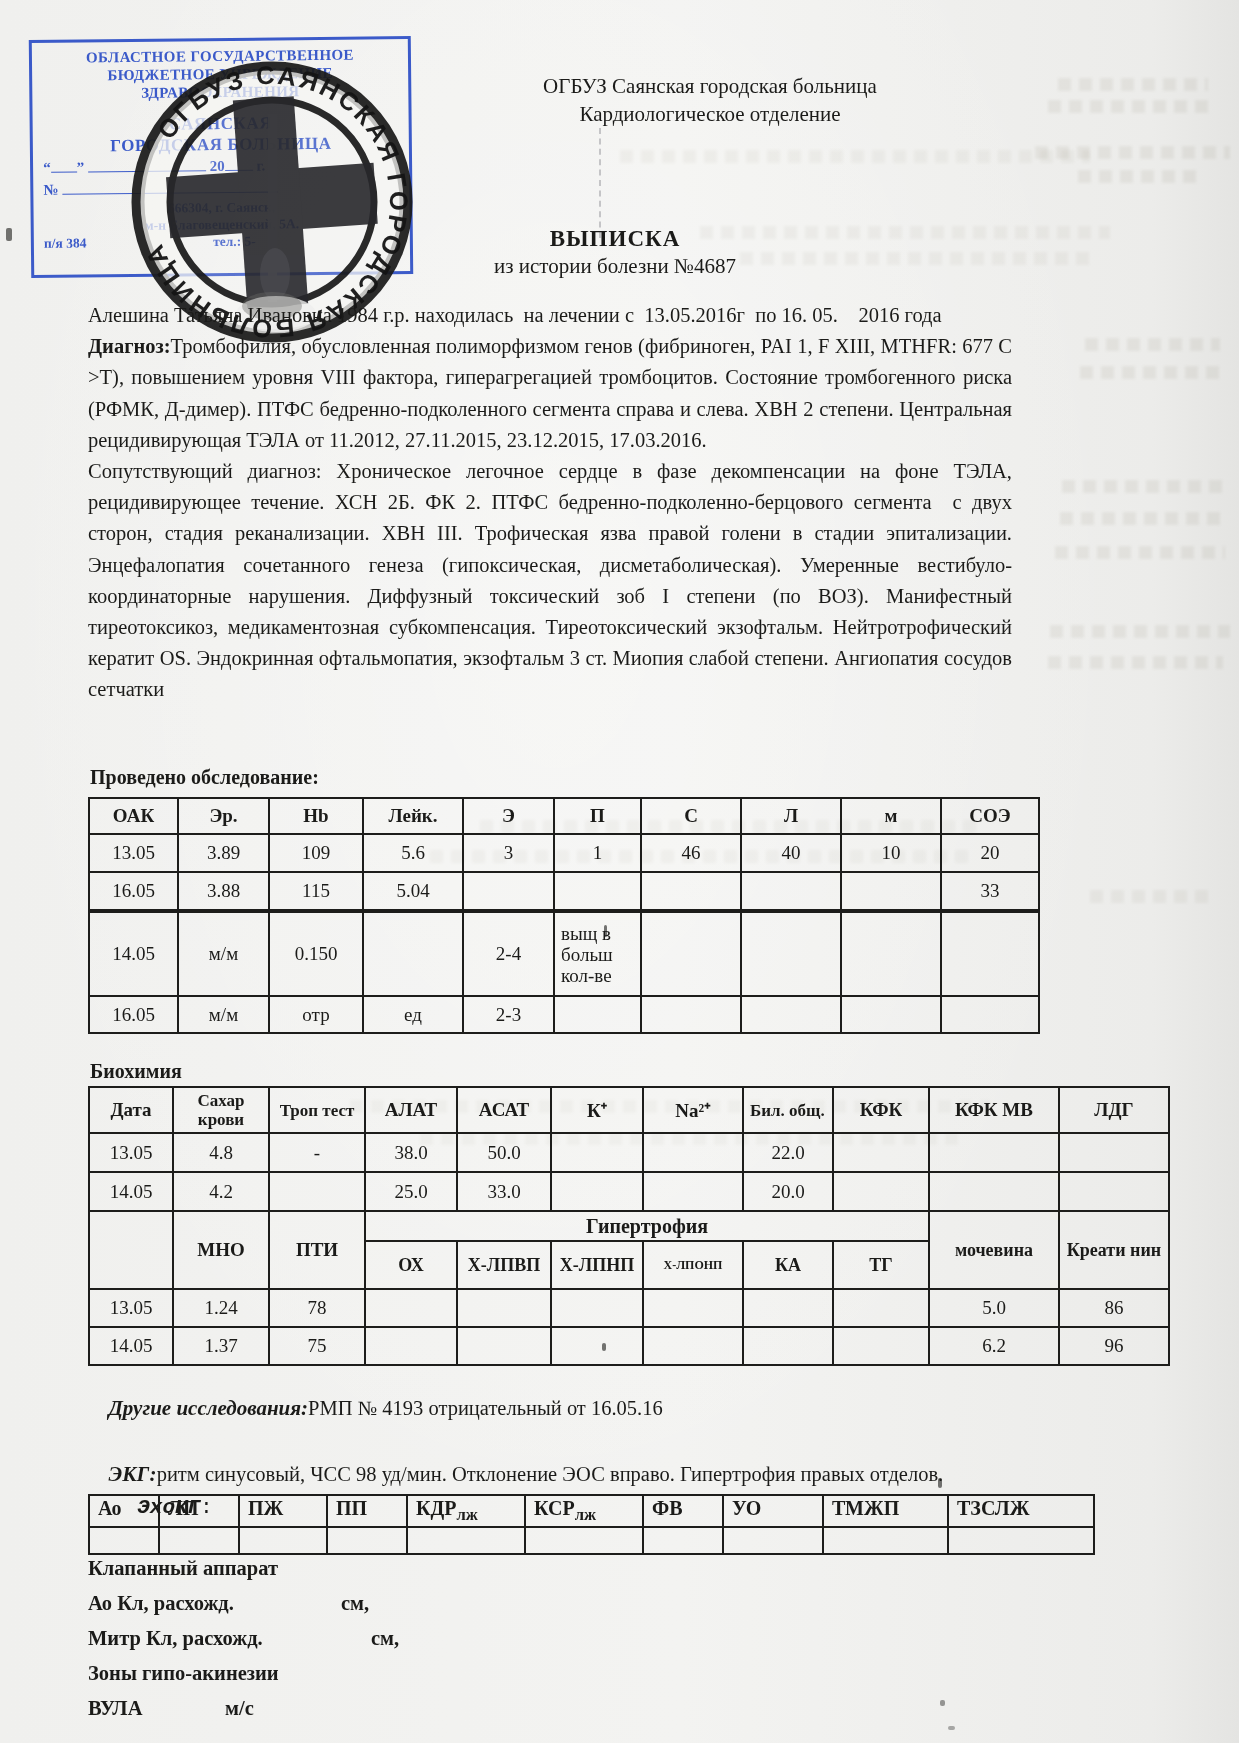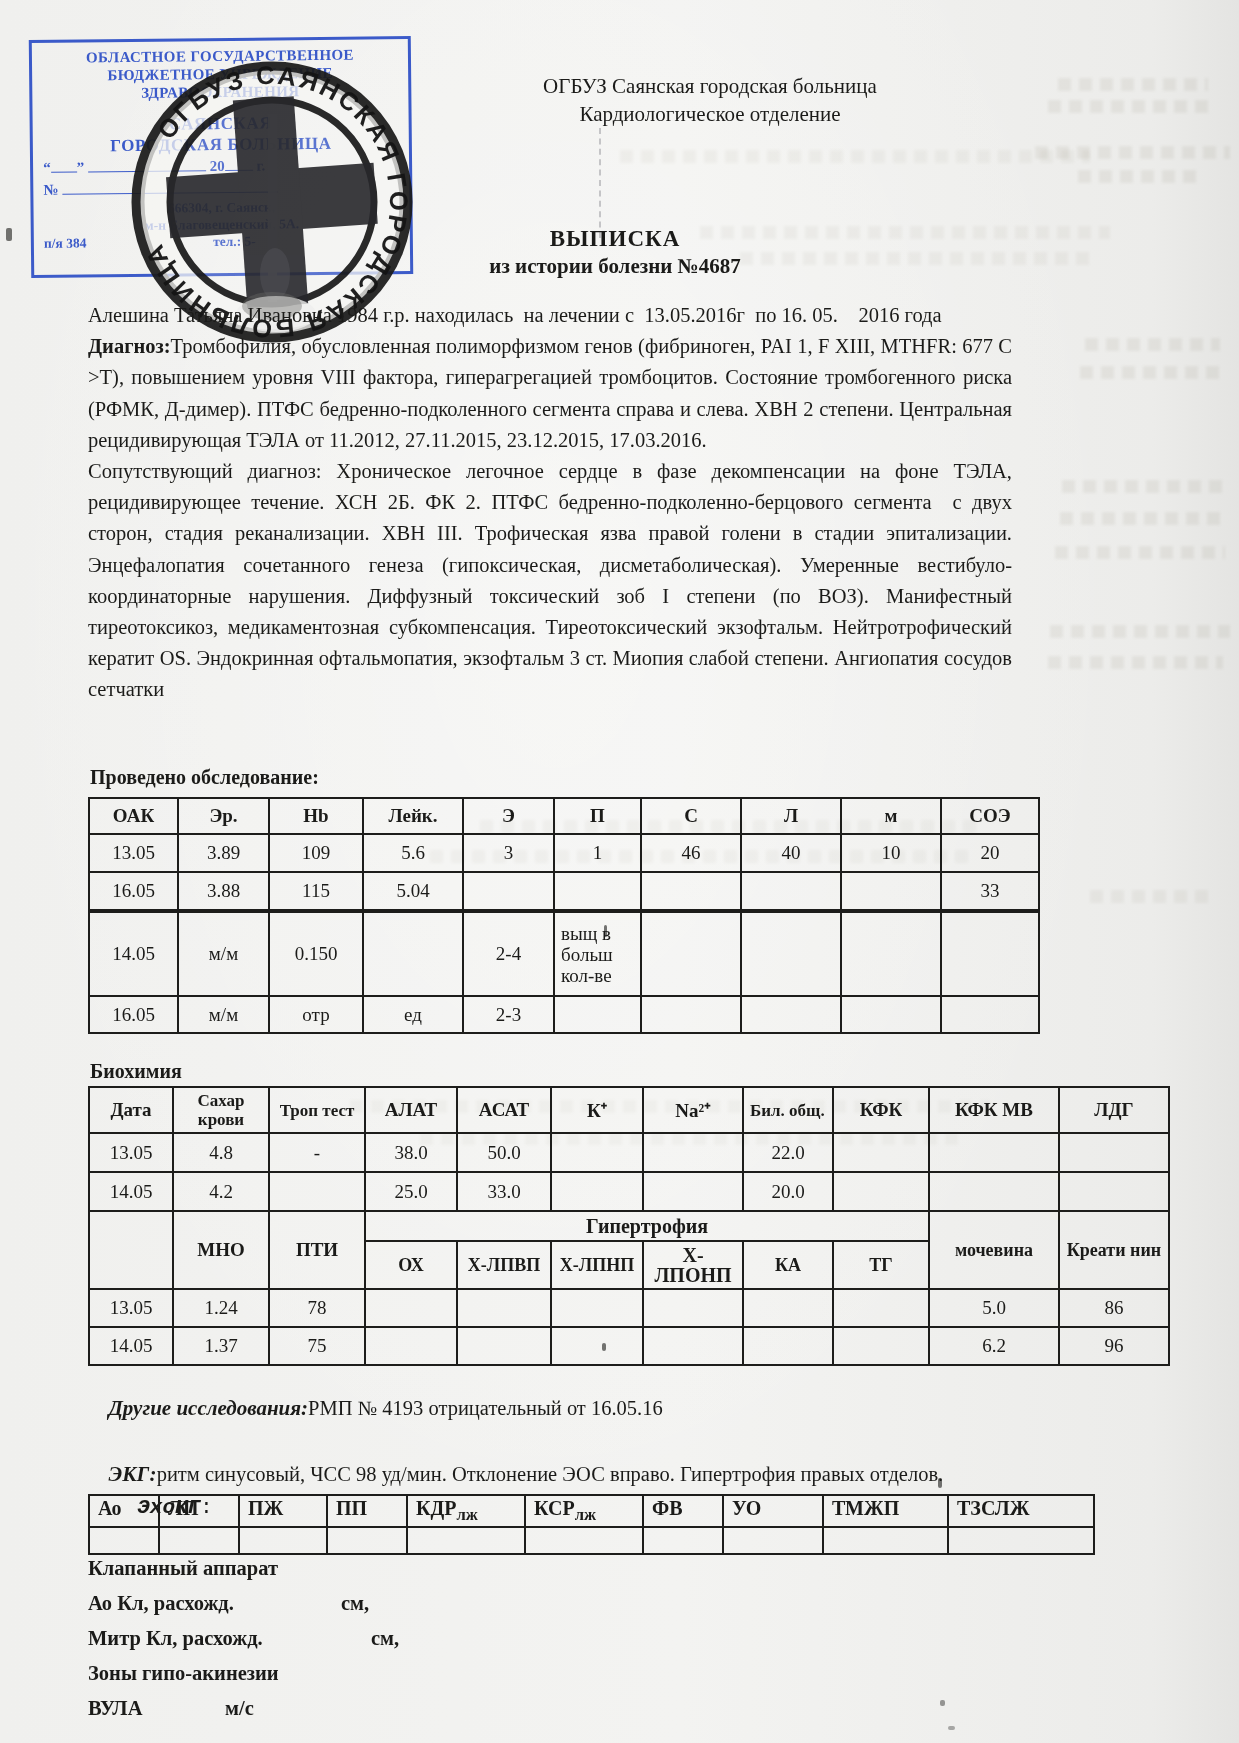--- a/index.html
+++ b/index.html
@@ -29,21 +29,21 @@
   .stamp .addr{font-size:13.5px; line-height:17px;}
   
   .seal{position:absolute; left:126px; top:56px; width:292px; height:292px;}
   
   .org-head{
     position:absolute; left:420px; top:72px; width:580px; text-align:center;
     font-size:21px; line-height:28px;
   }
   .doc-title{position:absolute; left:90px; top:226px; width:1050px; text-align:center;}
   .doc-title .t1{font-size:23px; font-weight:bold; letter-spacing:1px; line-height:26px;}
-  .doc-title .t2{font-size:21px; font-weight:bold; line-height:28px;}
+  .doc-title .t2{font-size:21px; font-weight:normal; line-height:28px;}
   
   .body-text{
     position:absolute; left:88px; top:300px; width:924px;
     font-size:20.5px; line-height:31.2px;
   }
   .body-text p{margin:0; text-align:justify; white-space:pre-wrap;}
   .b{font-weight:bold;}
   .bi{font-weight:bold; font-style:italic;}
   .heading{position:absolute; left:90px; font-size:20px; font-weight:bold;}
   
@@ -344,21 +344,21 @@
       <th rowspan="2">МНО</th>
       <th rowspan="2">ПТИ</th>
       <th colspan="6" style="font-size:20px">Гипертрофия</th>
       <th rowspan="2" style="font-size:18px">мочевина</th>
       <th rowspan="2" style="font-size:18px;line-height:20px">Креати нин</th>
     </tr>
     <tr style="height:48px">
       <th style="font-size:18px;line-height:20px">ОХ</th>
       <th style="font-size:18px;line-height:20px">Х-ЛПВП</th>
       <th style="font-size:18px;line-height:20px">Х-ЛПНП</th>
-      <th style="font-size:20px;line-height:20px">Х-ЛПОНП</th>
+      <th style="font-size:12px;line-height:20px">Х-ЛПОНП</th>
       <th style="font-size:18px;line-height:20px">КА</th>
       <th style="font-size:18px;line-height:20px">ТГ</th>
     </tr>
     <tr style="height:38px">
       <td>13.05</td>
       <td>1.24</td>
       <td>78</td>
       <td></td>
       <td></td>
       <td></td>

